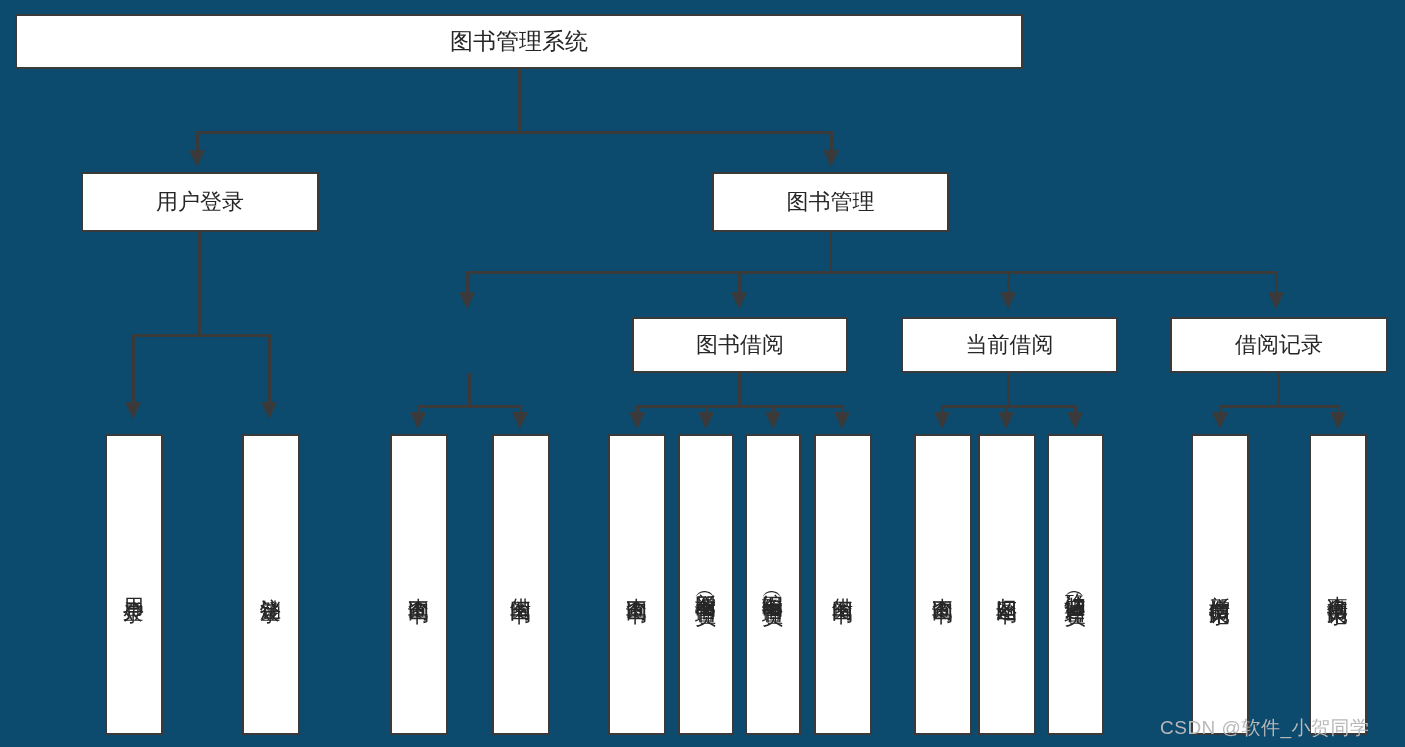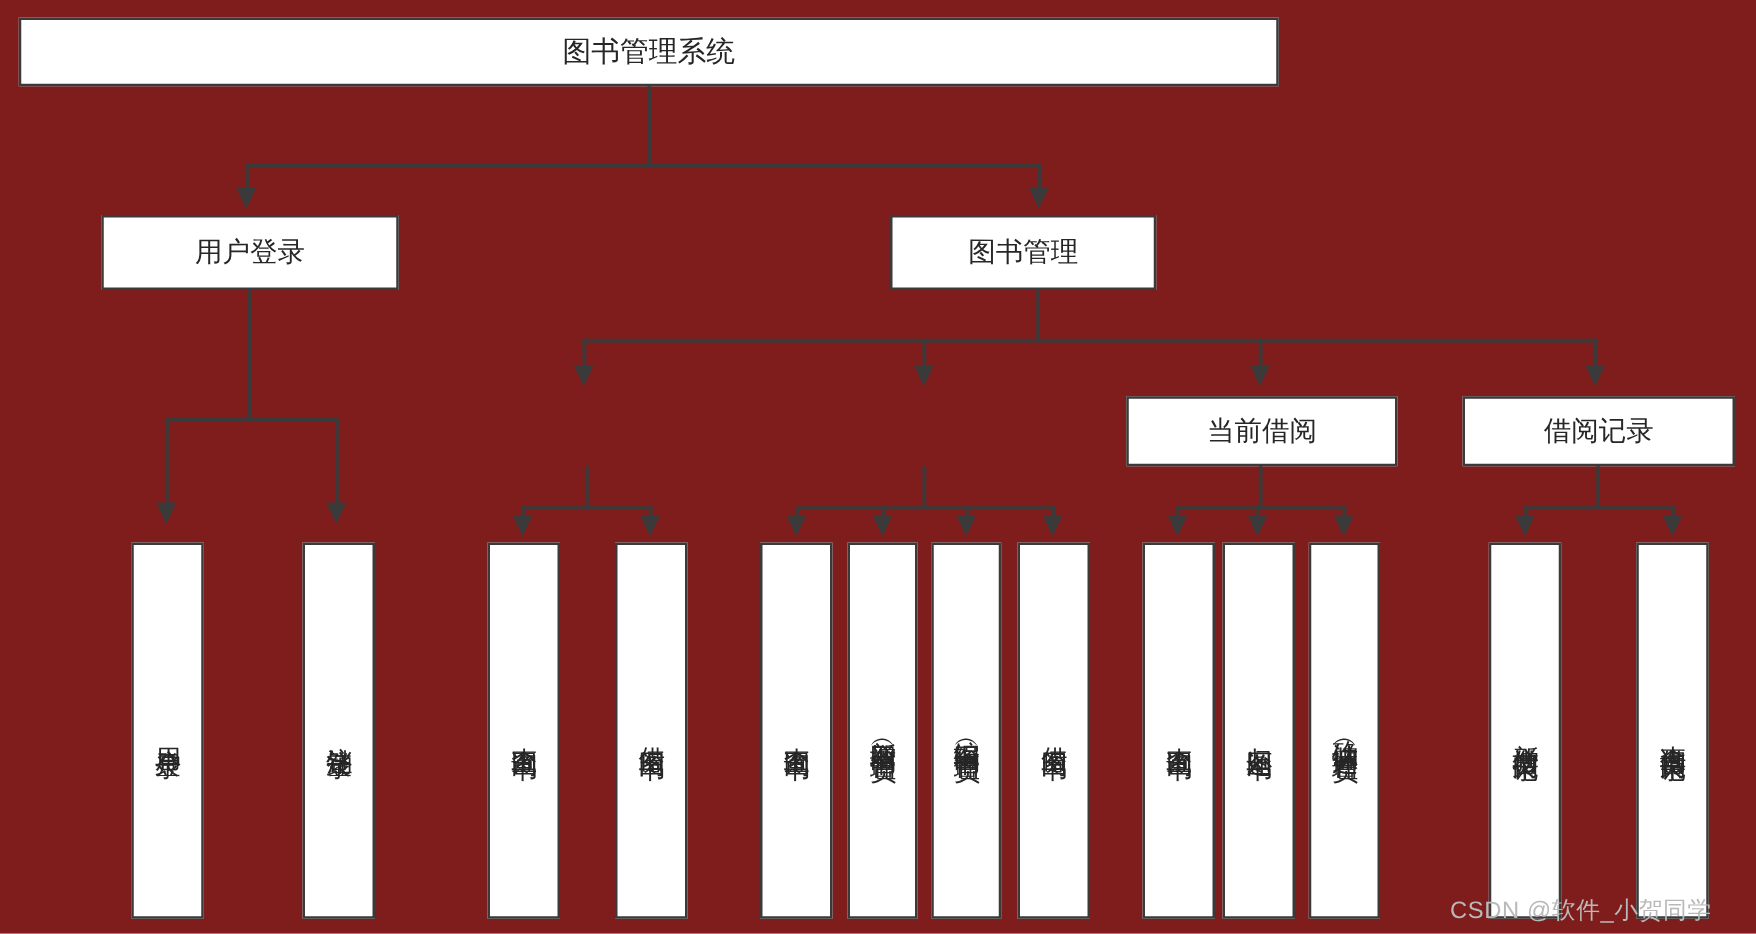--- a/index.html
+++ b/index.html
@@ -6,21 +6,21 @@
   html,body{margin:0;padding:0;background:#ffffff;}
   body{
     font-family:"Liberation Sans","DejaVu Sans",sans-serif;
     color:#2b2b2b;
     -webkit-font-smoothing:antialiased;
   }
   #canvas{
     position:relative;
     width:1405px;
     height:747px;
-    background:#7f1d1d;
+    background:#0c4a6e;
     overflow:hidden;
   }
   
   .node{
     position:absolute;
     box-sizing:border-box;
     background:#ffffff;
     border:2px solid #3a3a3a;
     display:flex;
     align-items:center;
@@ -85,21 +85,21 @@
   <div class="conn hline" style="left:196px;top:131px;width:637px;height:3px;"></div>
 
   <div class="conn vline" style="left:196px;top:131px;width:3px;height:24px;"></div>
   <div class="arrow" style="left:189px;top:150px;"></div>
   <div class="conn vline" style="left:830px;top:131px;width:3px;height:24px;"></div>
   <div class="arrow" style="left:823px;top:150px;"></div>
 
   <div class="node lvl2" style="left:81px;top:172px;width:238px;height:60px;">
     <span>用户登录</span>
   </div>
-  <div class="node lvl2" style="left:712px;top:172px;width:213px;height:60px;">
+  <div class="node lvl2" style="left:712px;top:172px;width:237px;height:60px;">
     <span>图书管理</span>
   </div>
 
   <div class="conn vline" style="left:198px;top:232px;width:3px;height:104px;"></div>
   <div class="conn hline" style="left:132px;top:334px;width:138px;height:3px;"></div>
   <div class="conn vline" style="left:132px;top:334px;width:3px;height:72px;"></div>
   <div class="arrow" style="left:125px;top:402px;"></div>
   <div class="conn vline" style="left:268px;top:334px;width:3px;height:72px;"></div>
   <div class="arrow" style="left:261px;top:402px;"></div>
 
@@ -107,20 +107,23 @@
   <div class="conn hline" style="left:466px;top:271px;width:812px;height:3px;"></div>
   <div class="conn vline" style="left:466px;top:271px;width:3px;height:25px;"></div>
   <div class="arrow" style="left:459px;top:292px;"></div>
   <div class="conn vline" style="left:738px;top:271px;width:3px;height:25px;"></div>
   <div class="arrow" style="left:731px;top:292px;"></div>
   <div class="conn vline" style="left:1007px;top:271px;width:3px;height:25px;"></div>
   <div class="arrow" style="left:1000px;top:292px;"></div>
   <div class="conn vline" style="left:1275px;top:271px;width:3px;height:25px;"></div>
   <div class="arrow" style="left:1268px;top:292px;"></div>
 
+  <div class="node lvl3" style="left:632px;top:317px;width:216px;height:56px;">
+    <span>图书借阅</span>
+  </div>
   <div class="node lvl3" style="left:901px;top:317px;width:217px;height:56px;">
     <span>当前借阅</span>
   </div>
   <div class="node lvl3" style="left:1170px;top:317px;width:218px;height:56px;">
     <span>借阅记录</span>
   </div>
 
   <div class="conn vline" style="left:468px;top:373px;width:3px;height:35px;"></div>
   <div class="conn hline" style="left:417px;top:405px;width:105px;height:3px;"></div>
   <div class="conn vline" style="left:417px;top:405px;width:3px;height:10px;"></div>

